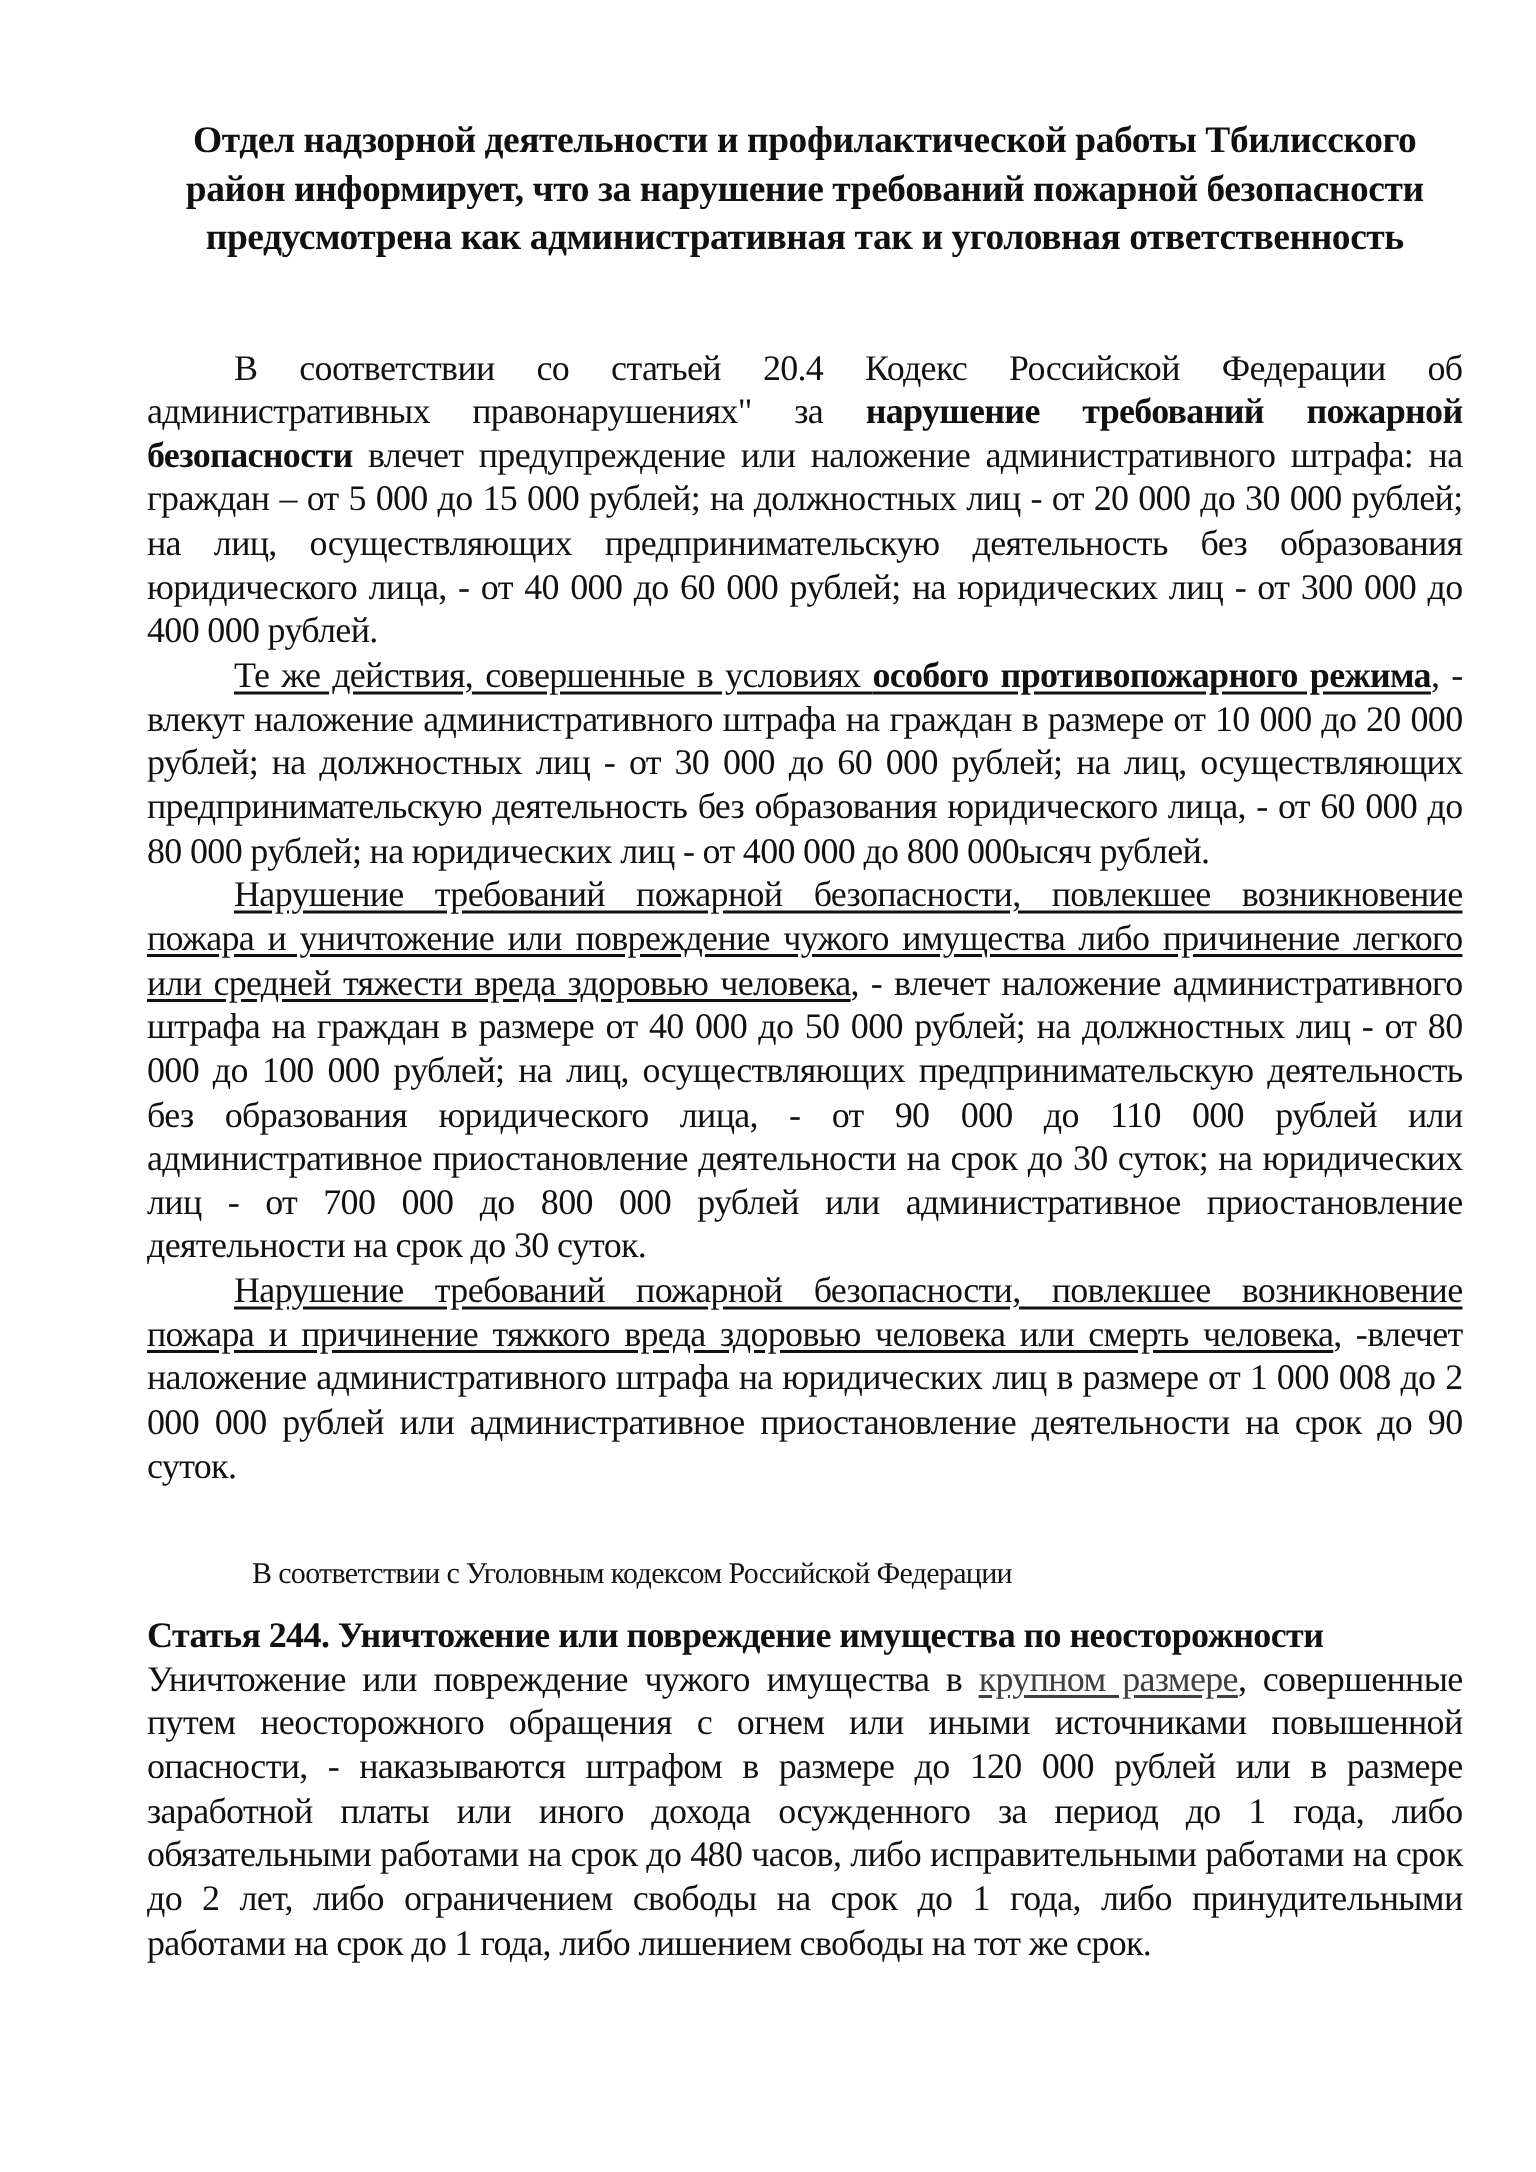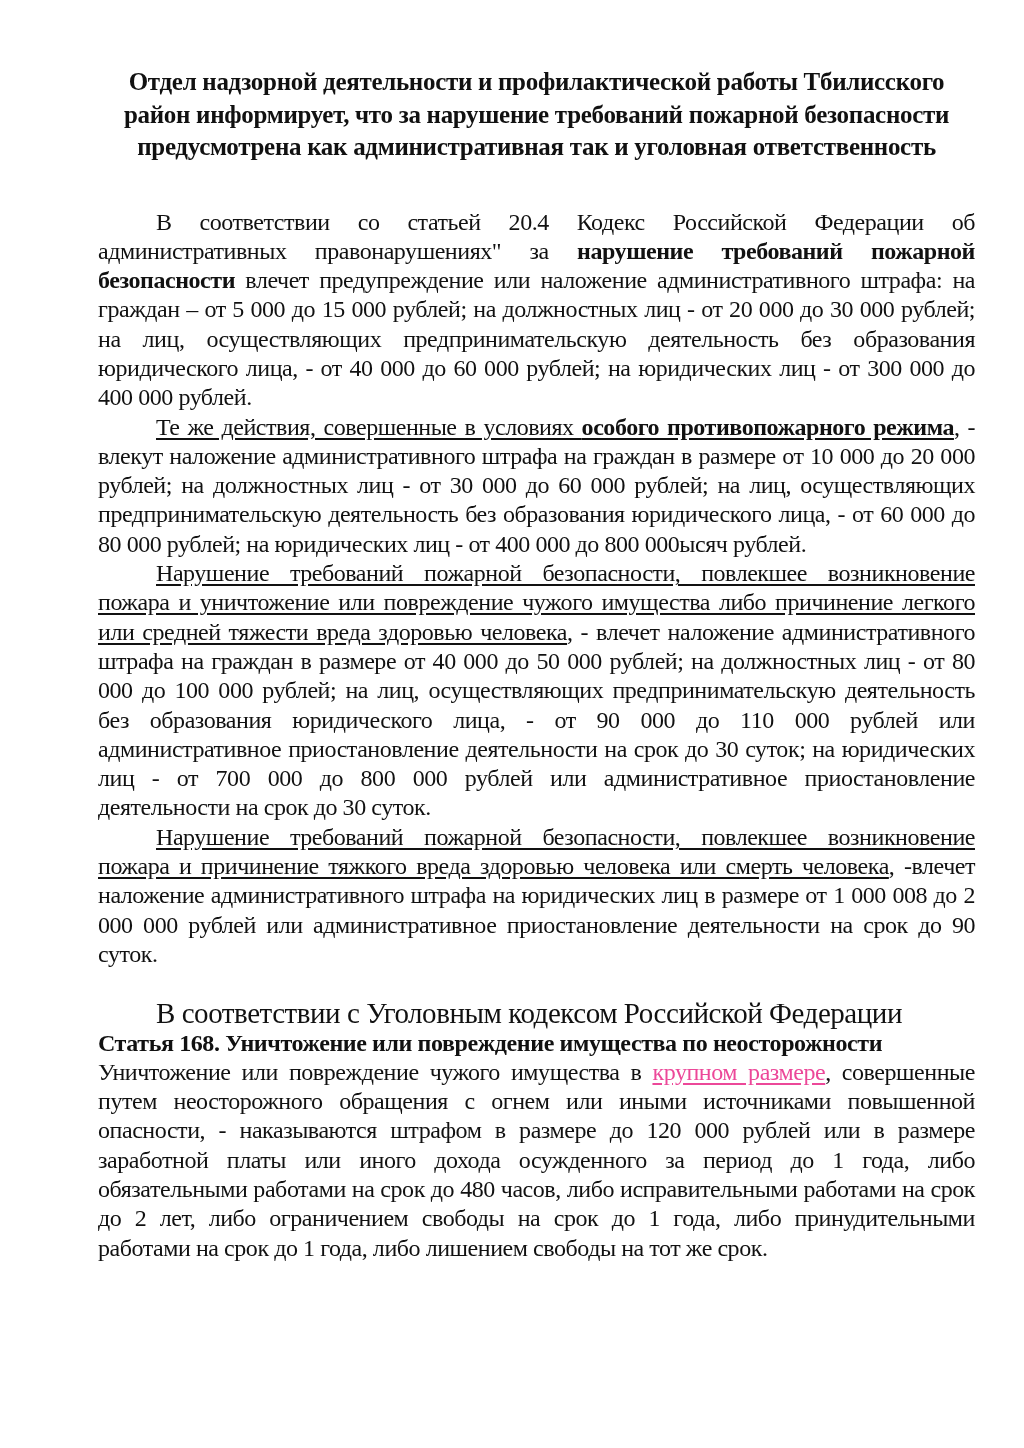--- a/index.html
+++ b/index.html
@@ -3,34 +3,34 @@
 <meta charset="utf-8">
 <style>
   html, body { margin: 0; padding: 0; background: #ffffff; }
   body { width: 1024px; height: 1448px; position: relative; overflow: hidden; }
   .page {
     position: absolute; left: 98px; top: 62px; width: 877px;
     font-family: "Liberation Serif", serif; color: #111111;
   }
   .title {
     font-weight: bold; text-align: center; font-size: 25px; line-height: 32.5px;
-    margin: 4px; letter-spacing: -0.3px;
+    margin: 16px; letter-spacing: -0.3px;
   }
   .para {
     font-size: 24px; line-height: 29.3px; text-align: justify; margin: 0;
     text-indent: 58px; letter-spacing: -0.45px;
   }
   .para.noindent { text-indent: 0; }
   .gap-title { height: 40px; }
   .gap-section { height: 30px; }
   .b { font-weight: bold; }
   .u { text-decoration: underline; text-underline-offset: 3px; margin-top: 44px; }
-  .link { color: #ec4899; text-decoration: underline; text-underline-offset: 3px; cursor: pointer; }
+  .link { color: #404040; text-decoration: underline; text-underline-offset: 3px; cursor: pointer; }
   .heading-line { font-size: 24px; line-height: 29.3px; font-weight: bold; margin: 0; letter-spacing: -0.4px; }
-  .plain-line { font-size: 29px; line-height: 29.3px; margin: 0; text-indent: 58px; letter-spacing: -0.45px; }
+  .plain-line { font-size: 20px; line-height: 29.3px; margin: 12px; text-indent: 58px; letter-spacing: -0.45px; }
 </style>
 </head>
 <body>
 
 <div class="page">
   <h1 class="title">Отдел надзорной деятельности и профилактической работы Тбилисского район информирует, что за нарушение требований пожарной безопасности предусмотрена как административная так и уголовная ответственность</h1>
 
   <div class="gap-title"></div>
 
   <section>
@@ -45,18 +45,18 @@
     </p>
     <p class="para">
       <span class="u">Нарушение требований пожарной безопасности, повлекшее возникновение пожара и причинение тяжкого вреда здоровью человека или смерть человека</span><span>, -влечет наложение административного штрафа на юридических лиц в размере от 1 000 008 до 2 000 000 рублей или административное приостановление деятельности на срок до 90 суток.</span>
     </p>
   </section>
 
   <div class="gap-section"></div>
 
   <section>
     <p class="plain-line">В соответствии  с Уголовным кодексом Российской Федерации</p>
-    <p class="heading-line">Статья 168. Уничтожение или повреждение имущества по неосторожности</p>
+    <p class="heading-line">Статья 244. Уничтожение или повреждение имущества по неосторожности</p>
     <p class="para noindent">
       <span>Уничтожение или повреждение чужого имущества в </span><a class="link">крупном размере</a><span>, совершенные путем неосторожного обращения с огнем или иными источниками повышенной опасности, - наказываются штрафом в размере до 120 000 рублей или в размере заработной платы или иного дохода осужденного за период до 1 года, либо обязательными работами на срок до 480 часов, либо исправительными работами на срок до 2 лет, либо ограничением свободы на срок до 1 года, либо принудительными работами на срок до 1 года, либо лишением свободы на тот же срок.</span>
     </p>
   </section>
 </div>
 
 </body></html>

